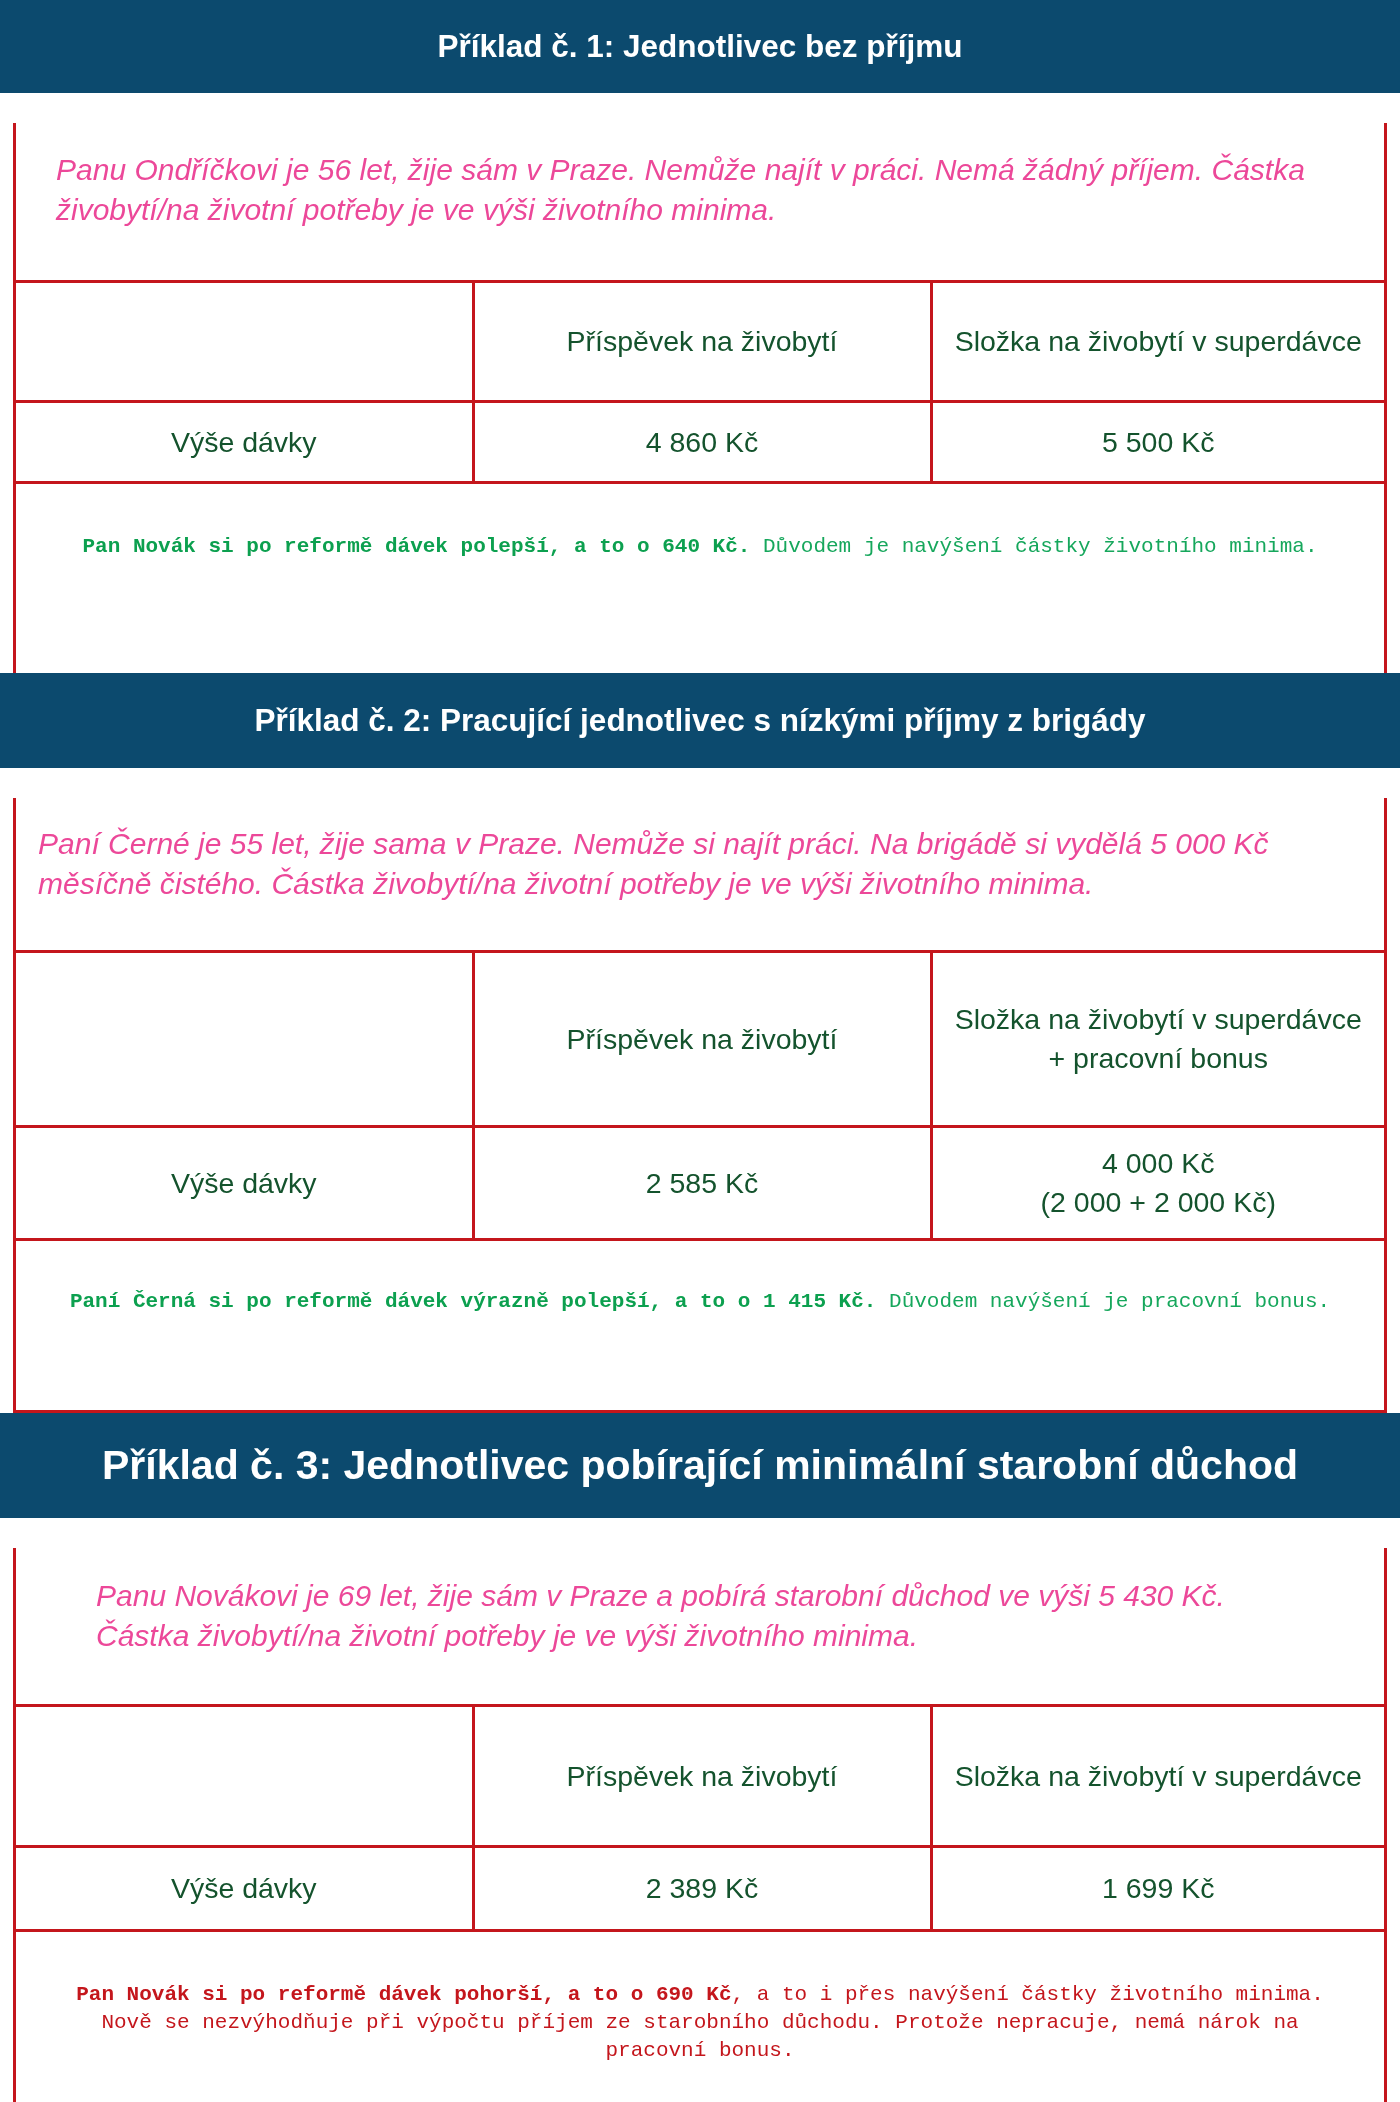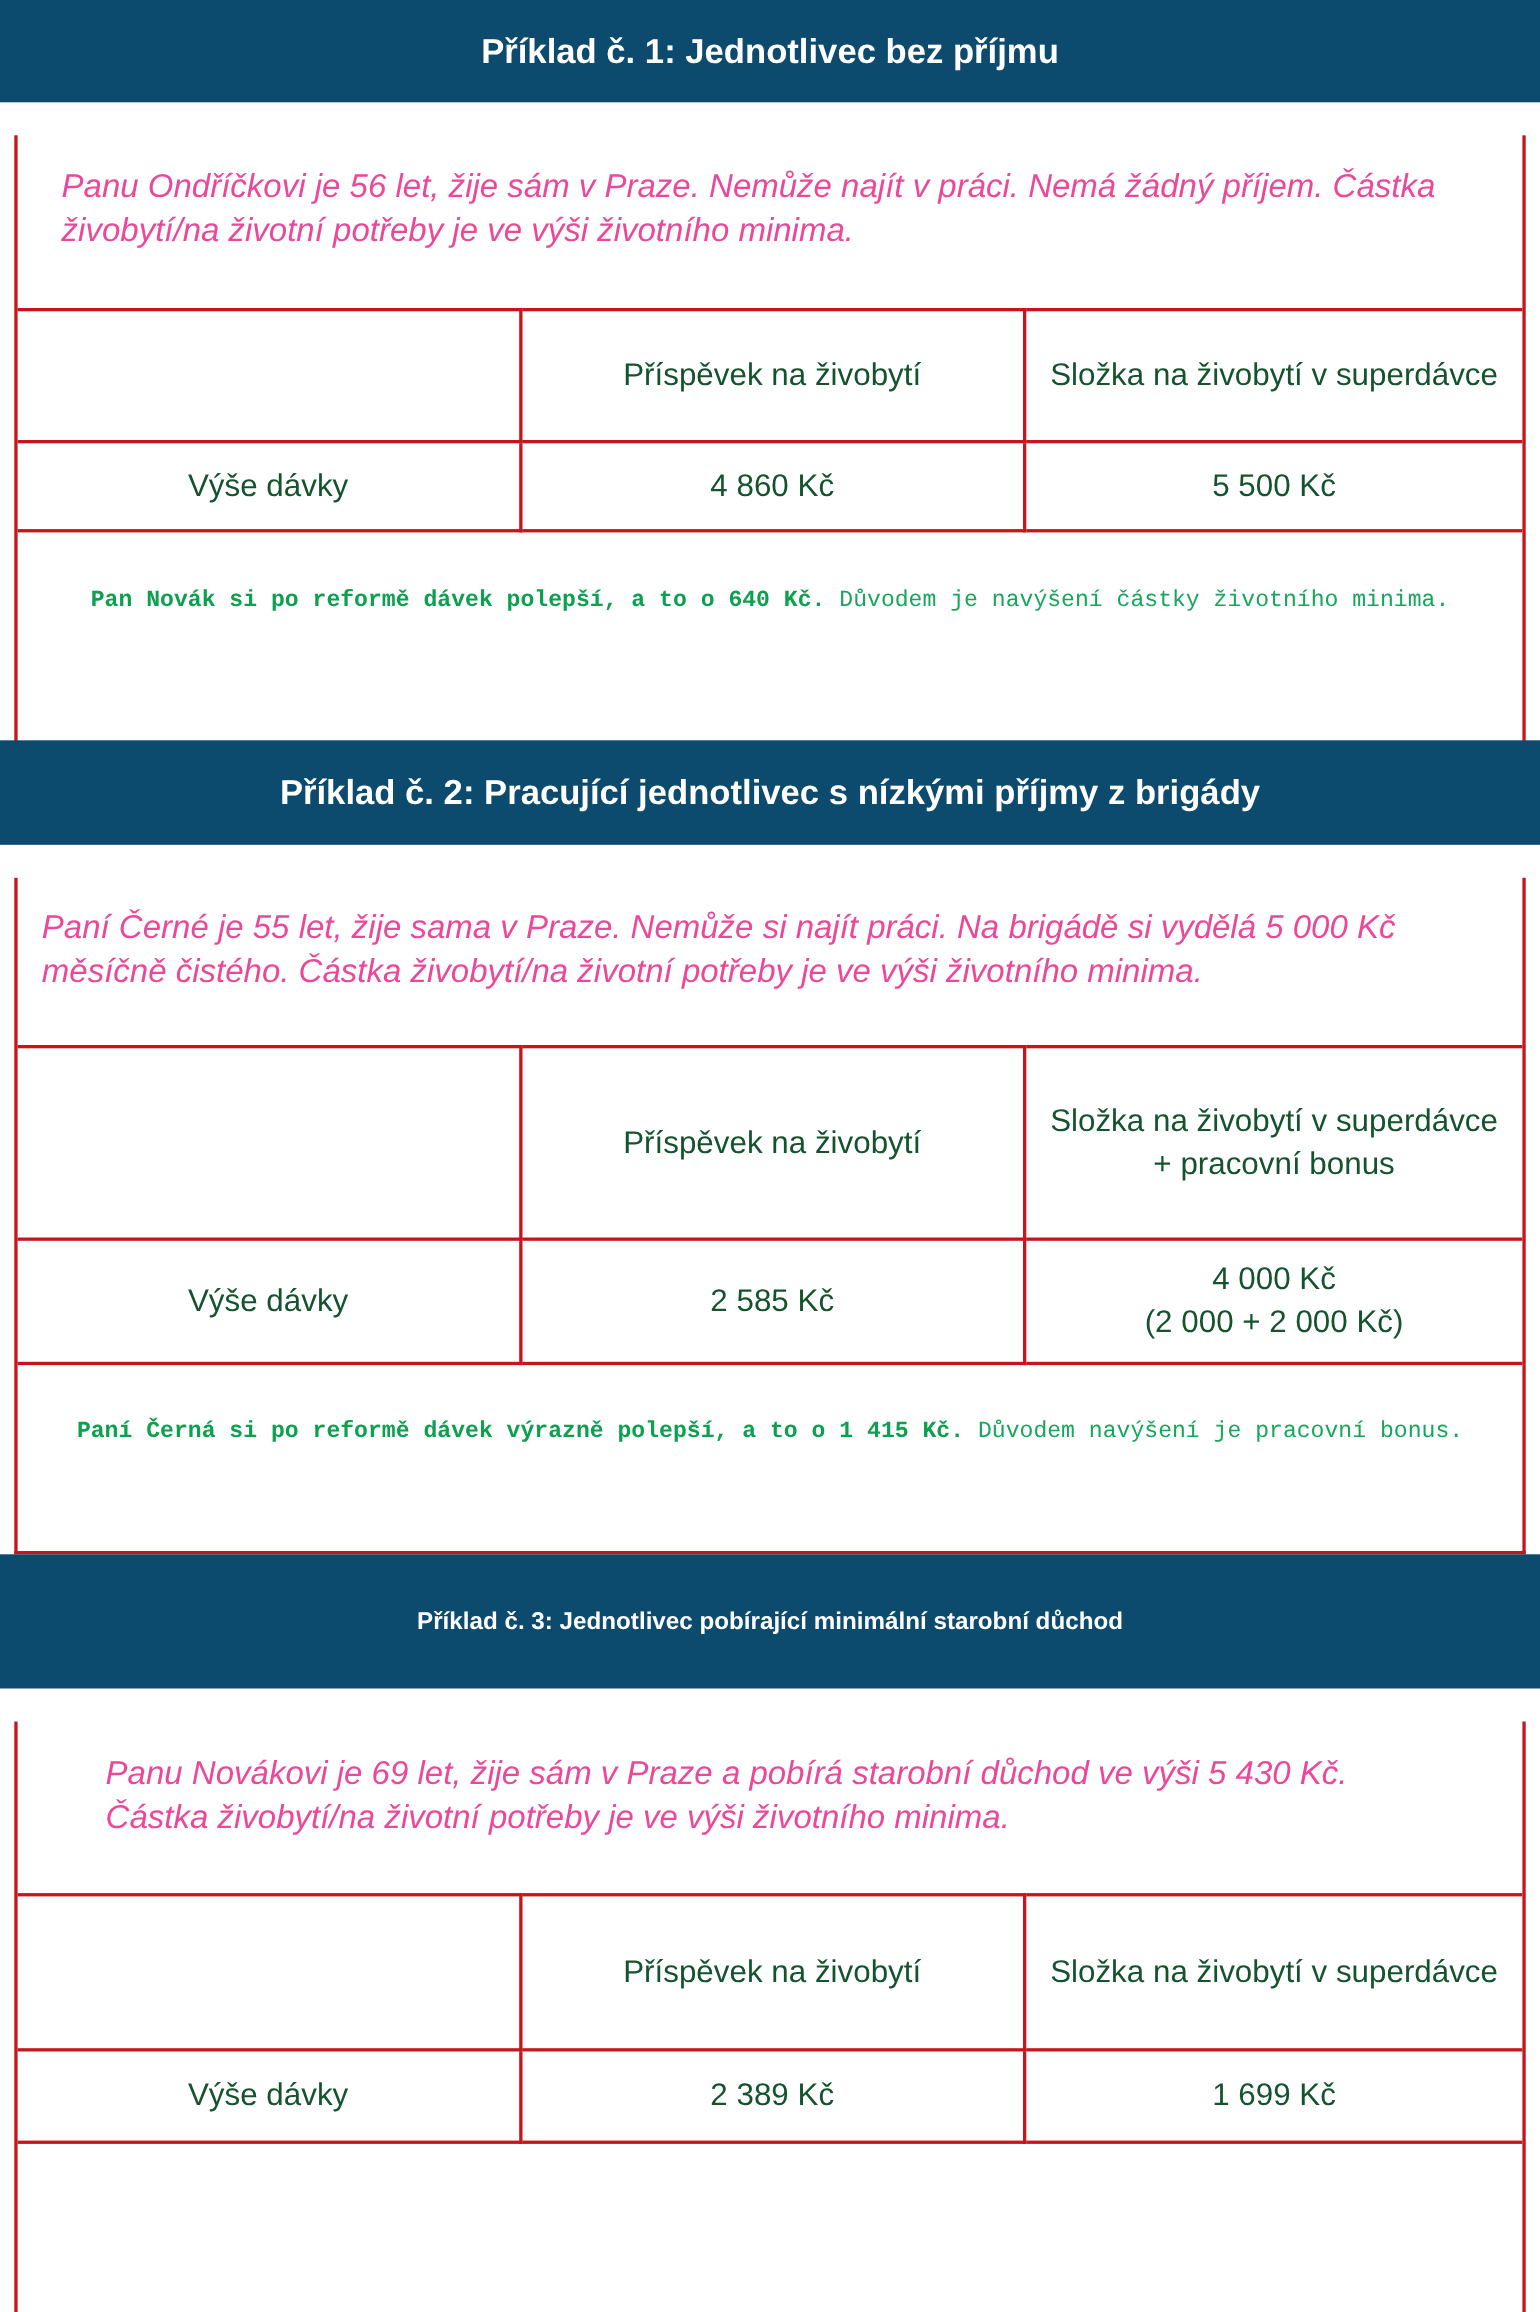--- a/index.html
+++ b/index.html
@@ -35,21 +35,21 @@
     color: #ffffff;
     font-weight: bold;
     text-align: center;
     display: flex;
     align-items: center;
     justify-content: center;
     padding: 0 30px;
   }
   .example-1 .ex-header { height: 93px; font-size: 31.5px; }
   .example-2 .ex-header { height: 95px; font-size: 31.5px; }
-  .example-3 .ex-header { height: 122px; font-size: 22px; }
+  .example-3 .ex-header { height: 105px; font-size: 41px; }
 
   .ex-body {
     border: 3px solid #C4161C;
     border-top: none;
     margin: 0 13px 0 13px;
     width: 1374px;
     background: #ffffff;
   }
   .example-1 .ex-body { height: 580px; }
   .example-2 .ex-body { height: 615px; }
@@ -193,16 +193,19 @@
             <td class="c1">Příspěvek na živobytí</td>
             <td class="c2">Složka na živobytí v superdávce</td>
           </tr>
           <tr class="row-val">
             <td class="c0">Výše dávky</td>
             <td class="c1">2 389 Kč</td>
             <td class="c2">1 699 Kč</td>
           </tr>
         </tbody>
       </table>
+      <p class="conclusion bad">
+        <span class="strong">Pan Novák si po reformě dávek pohorší, a to o 690 Kč</span><span>, a to i přes navýšení částky životního minima. Nově se nezvýhodňuje při výpočtu příjem ze starobního důchodu. Protože nepracuje, nemá nárok na pracovní bonus.</span>
+      </p>
     </div>
   </section>
 
 </div>
 
 </body></html>

